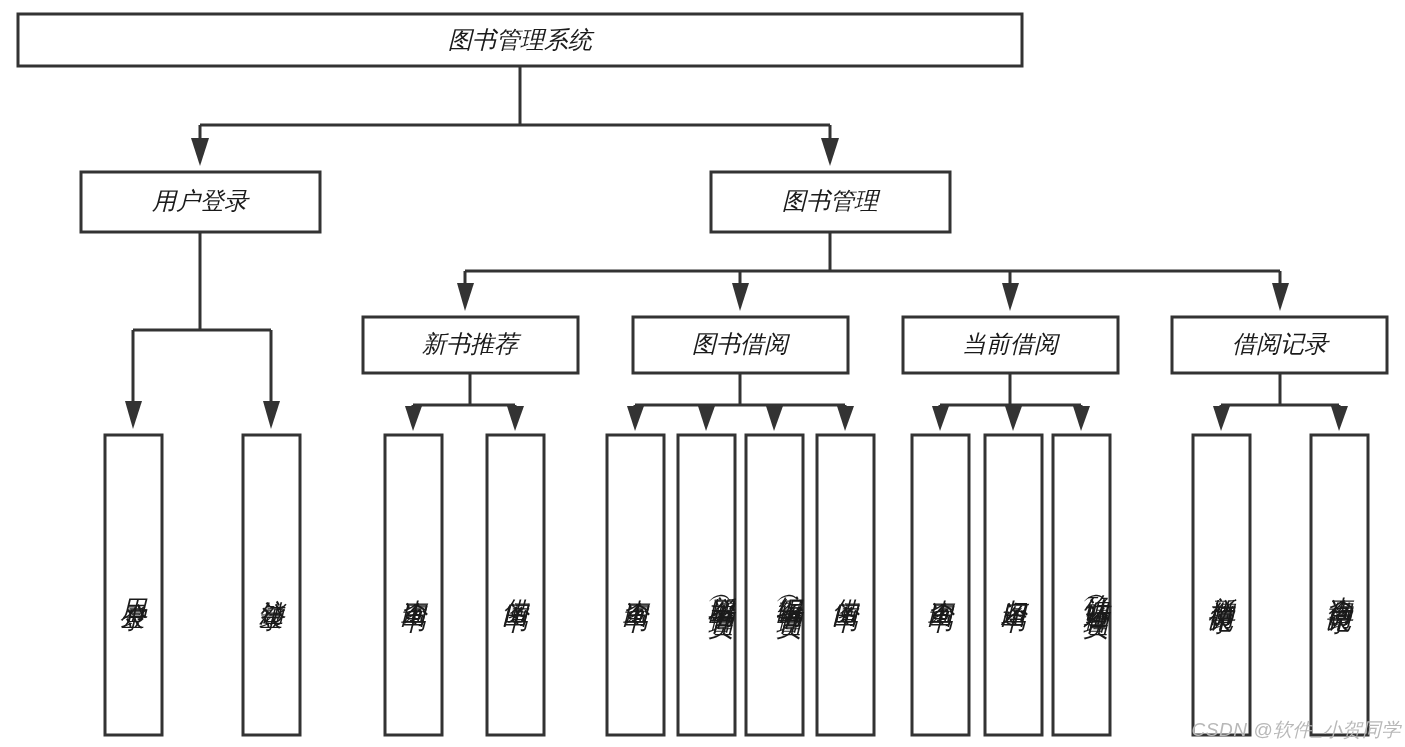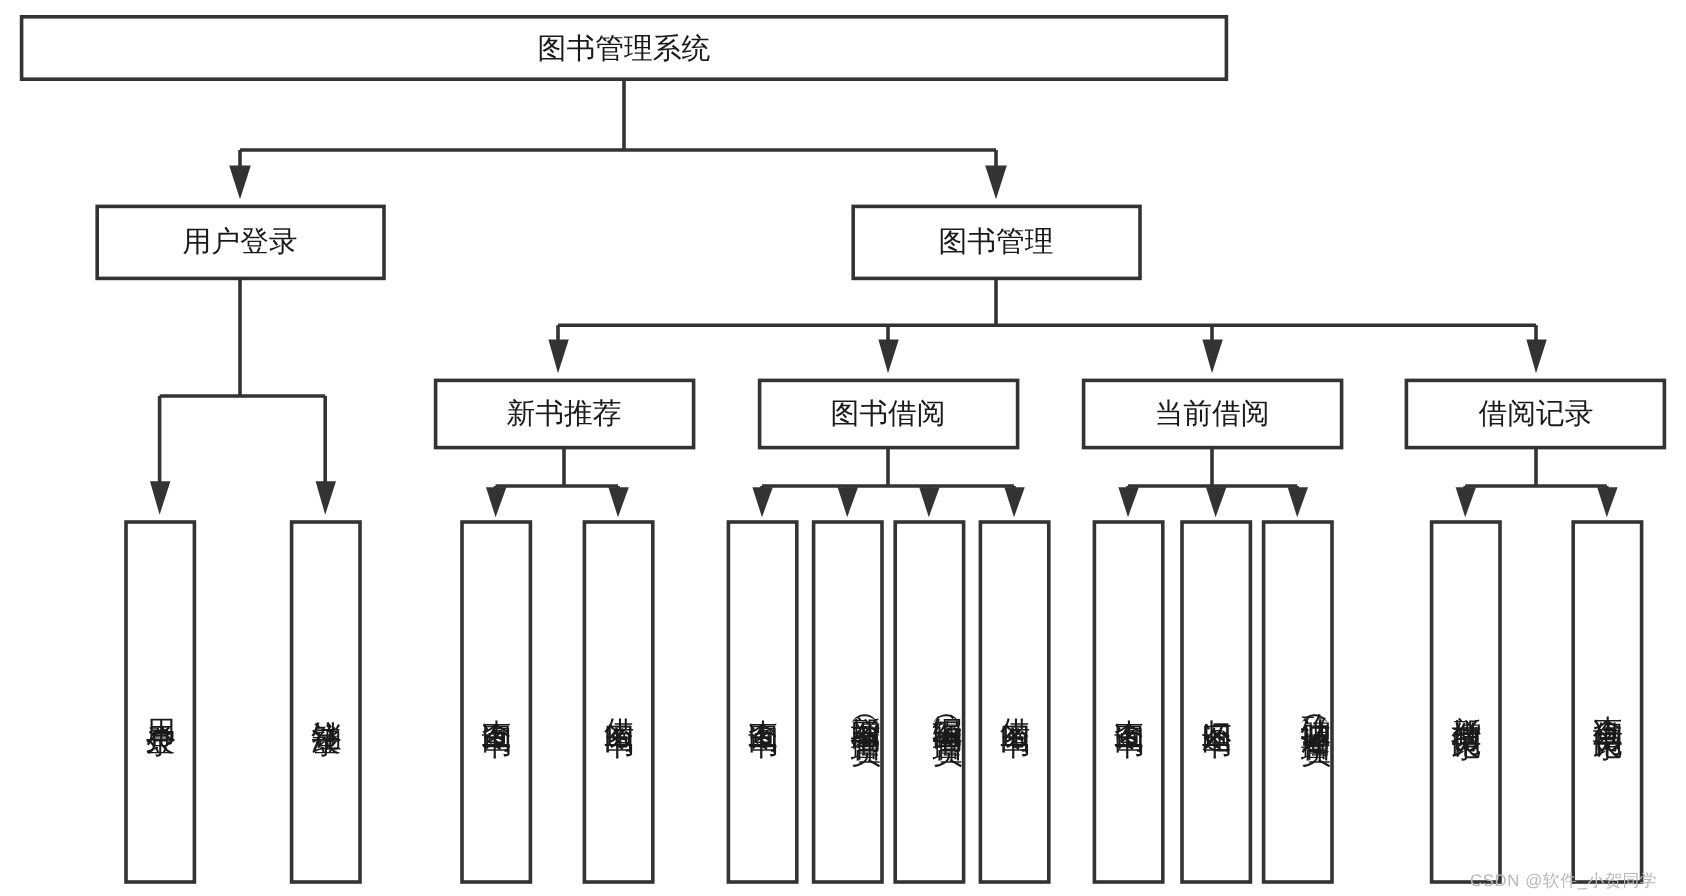--- a/index.html
+++ b/index.html
@@ -11,20 +11,21 @@
     width: 1405px;
     height: 747px;
     font-family: "Liberation Sans", "DejaVu Sans", sans-serif;
     overflow: hidden;
     position: relative;
   }
   #diagram-root {
     position: relative;
     width: 1405px;
     height: 747px;
+    font-style: italic;
   }
   svg#flow {
     position: absolute;
     left: 0;
     top: 0;
     width: 1405px;
     height: 747px;
     display: block;
   }
   .nodebox {
@@ -57,24 +58,24 @@
     font-size: 25px;
     line-height: 1.12;
     letter-spacing: 3px;
     color: #1a1a1a;
     white-space: nowrap;
     pointer-events: none;
     text-align: center;
   }
   .watermark {
     position: absolute;
-    right: 24px;
+    right: 4px;
     bottom: 4px;
     font-family: "Liberation Sans", "DejaVu Sans", sans-serif;
-    font-size: 14px;
+    font-size: 19px;
     color: #b8b8b8;
     letter-spacing: 0.5px;
     white-space: nowrap;
   }
 </style>
 </head>
 <body>
 
 <div id="diagram-root">
 

